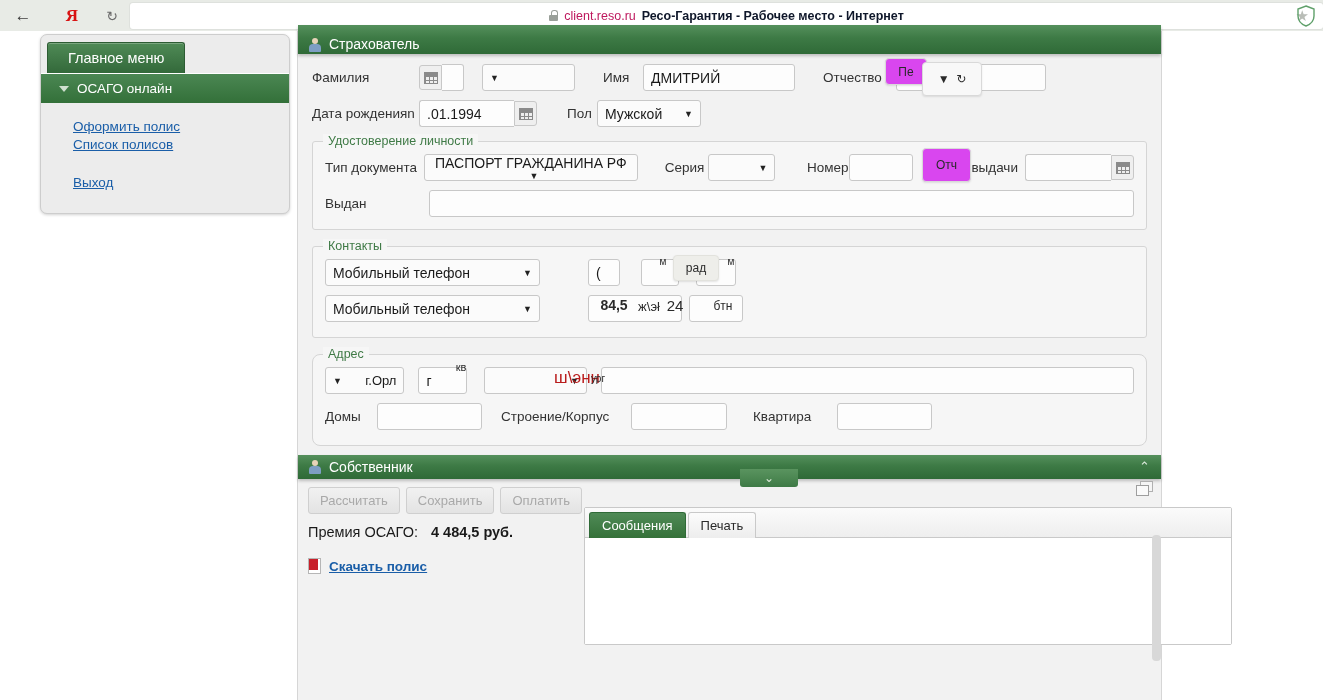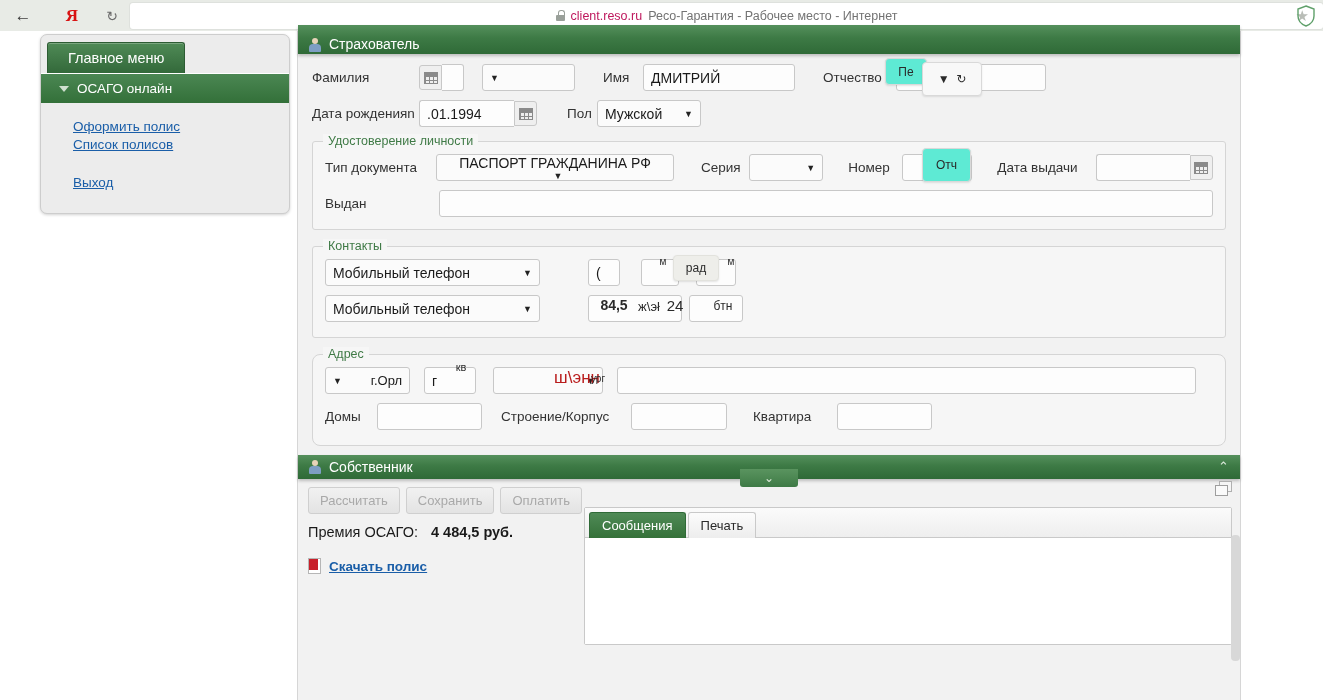--- a/index.html
+++ b/index.html
@@ -40,21 +40,21 @@
   .lock-ic { width: 9px; height: 11px; position: relative; display: inline-block; }
   .lock-ic::before {
     content: ""; position: absolute; left: 0; bottom: 0; width: 9px; height: 6px;
     background: #9aa09a; border-radius: 1px;
   }
   .lock-ic::after {
     content: ""; position: absolute; left: 2px; top: 0; width: 5px; height: 6px;
     border: 1.4px solid #9aa09a; border-bottom: none; border-radius: 3px 3px 0 0;
   }
   .url-host { color: #be185d; }
-  .url-title { color: #737373; }
+  .url-title { color: #0f172a; font-weight: bold; }
   .star-btn {
     position: absolute; right: 14px; top: 4px; color: #b9bdb7; font-size: 15px;
   }
   .right-shield {
     position: absolute; right: 6px; top: 4px; width: 22px; height: 24px;
   }
   .browser-shadow {
     position: absolute; left: 0; top: 31px; width: 1323px; height: 3px;
     background: linear-gradient(to bottom, rgba(0,0,0,0.10), rgba(0,0,0,0));
   }
@@ -98,21 +98,21 @@
   }
   .menu-links { padding: 16px 0 20px 32px; }
   .menu-links a {
     display: block; color: #1a5ea8; font-size: 13.5px;
     text-decoration: underline; margin-bottom: 3px;
   }
   .menu-links .spacer { height: 20px; }
 
   
   .form-wrap {
-    position: absolute; left: 297px; top: 0px; width: 944px; height: 669px;
+    position: absolute; left: 297px; top: 0px; width: 865px; height: 669px;
     background: #f2f2f2;
     border-left: 1px solid #d6d6d6;
     border-right: 1px solid #d6d6d6;
   }
   .sec-header {
     height: 23px; width: 100%;
     background: linear-gradient(to bottom, #55905c 0%, #3d7a45 45%, #2f6a37 100%);
     color: #ffffff; font-size: 14px;
     display: flex; align-items: center; gap: 7px;
     padding: 0 10px;
@@ -169,21 +169,21 @@
   }
   .fset-legend {
     position: absolute; top: -8px; left: 10px;
     background: #f6f6f6; padding: 0 5px;
     font-size: 12.5px; color: #3f7a46;
   }
 
   
   .ghost {
     position: absolute; pointer-events: none;
-    background: #5eead4; border: 1px solid #d9d9d9; border-radius: 4px;
+    background: #d946ef; border: 1px solid #d9d9d9; border-radius: 4px;
     box-shadow: 0 1px 2px rgba(0,0,0,0.10);
     font-size: 12px; color: #2a2a2a;
     display: flex; align-items: center; justify-content: center;
     overflow: hidden; white-space: nowrap;
   }
   .ghost.blurred { filter: blur(0.6px); }
   .ghost.nobox { background: transparent; border: none; box-shadow: none; }
 
   
   .bottom-pane { padding: 8px 14px 0 10px; position: relative; height: 183px; }
@@ -339,21 +339,21 @@
         <div class="frow" style="margin-top:6px;position:relative;">
           <span class="flabel" style="width:115px;">Тип документа</span>
           <span class="fld sel" style="width:246px;flex-direction:column;">
             <span>ПАСПОРТ ГРАЖДАНИНА РФ</span>
             <span class="caret">▼</span>
           </span>
           <span class="flabel" style="margin-left:27px;width:50px;">Серия</span>
           <span class="fld sel" style="width:76px;">
             <span class="caret" style="margin-left:auto;">▼</span>
           </span>
-          <span class="flabel" style="margin-left:25px;width:56px;">Номер</span>
+          <span class="flabel" style="margin-left:25px;width:56px;text-align:right;">Номер</span>
           <span class="fld" style="width:72px;"></span>
           <span class="flabel" style="margin-left:25px;width:102px;">Дата выдачи</span>
           <span class="fld" style="width:97px;border-radius:3px 0 0 3px;border-right:none;"></span>
           <span class="cal-ic" style="border:1px solid #c8c8c8;border-radius:0 3px 3px 0;">
             <span class="cal-glyph"></span>
           </span>
           <div class="ghost blurred" style="left:597px;top:-6px;width:49px;height:34px;">Отч</div>
         </div>
         <div class="frow" style="margin-bottom:2px;">
           <span class="flabel" style="width:115px;">Выдан</span>

